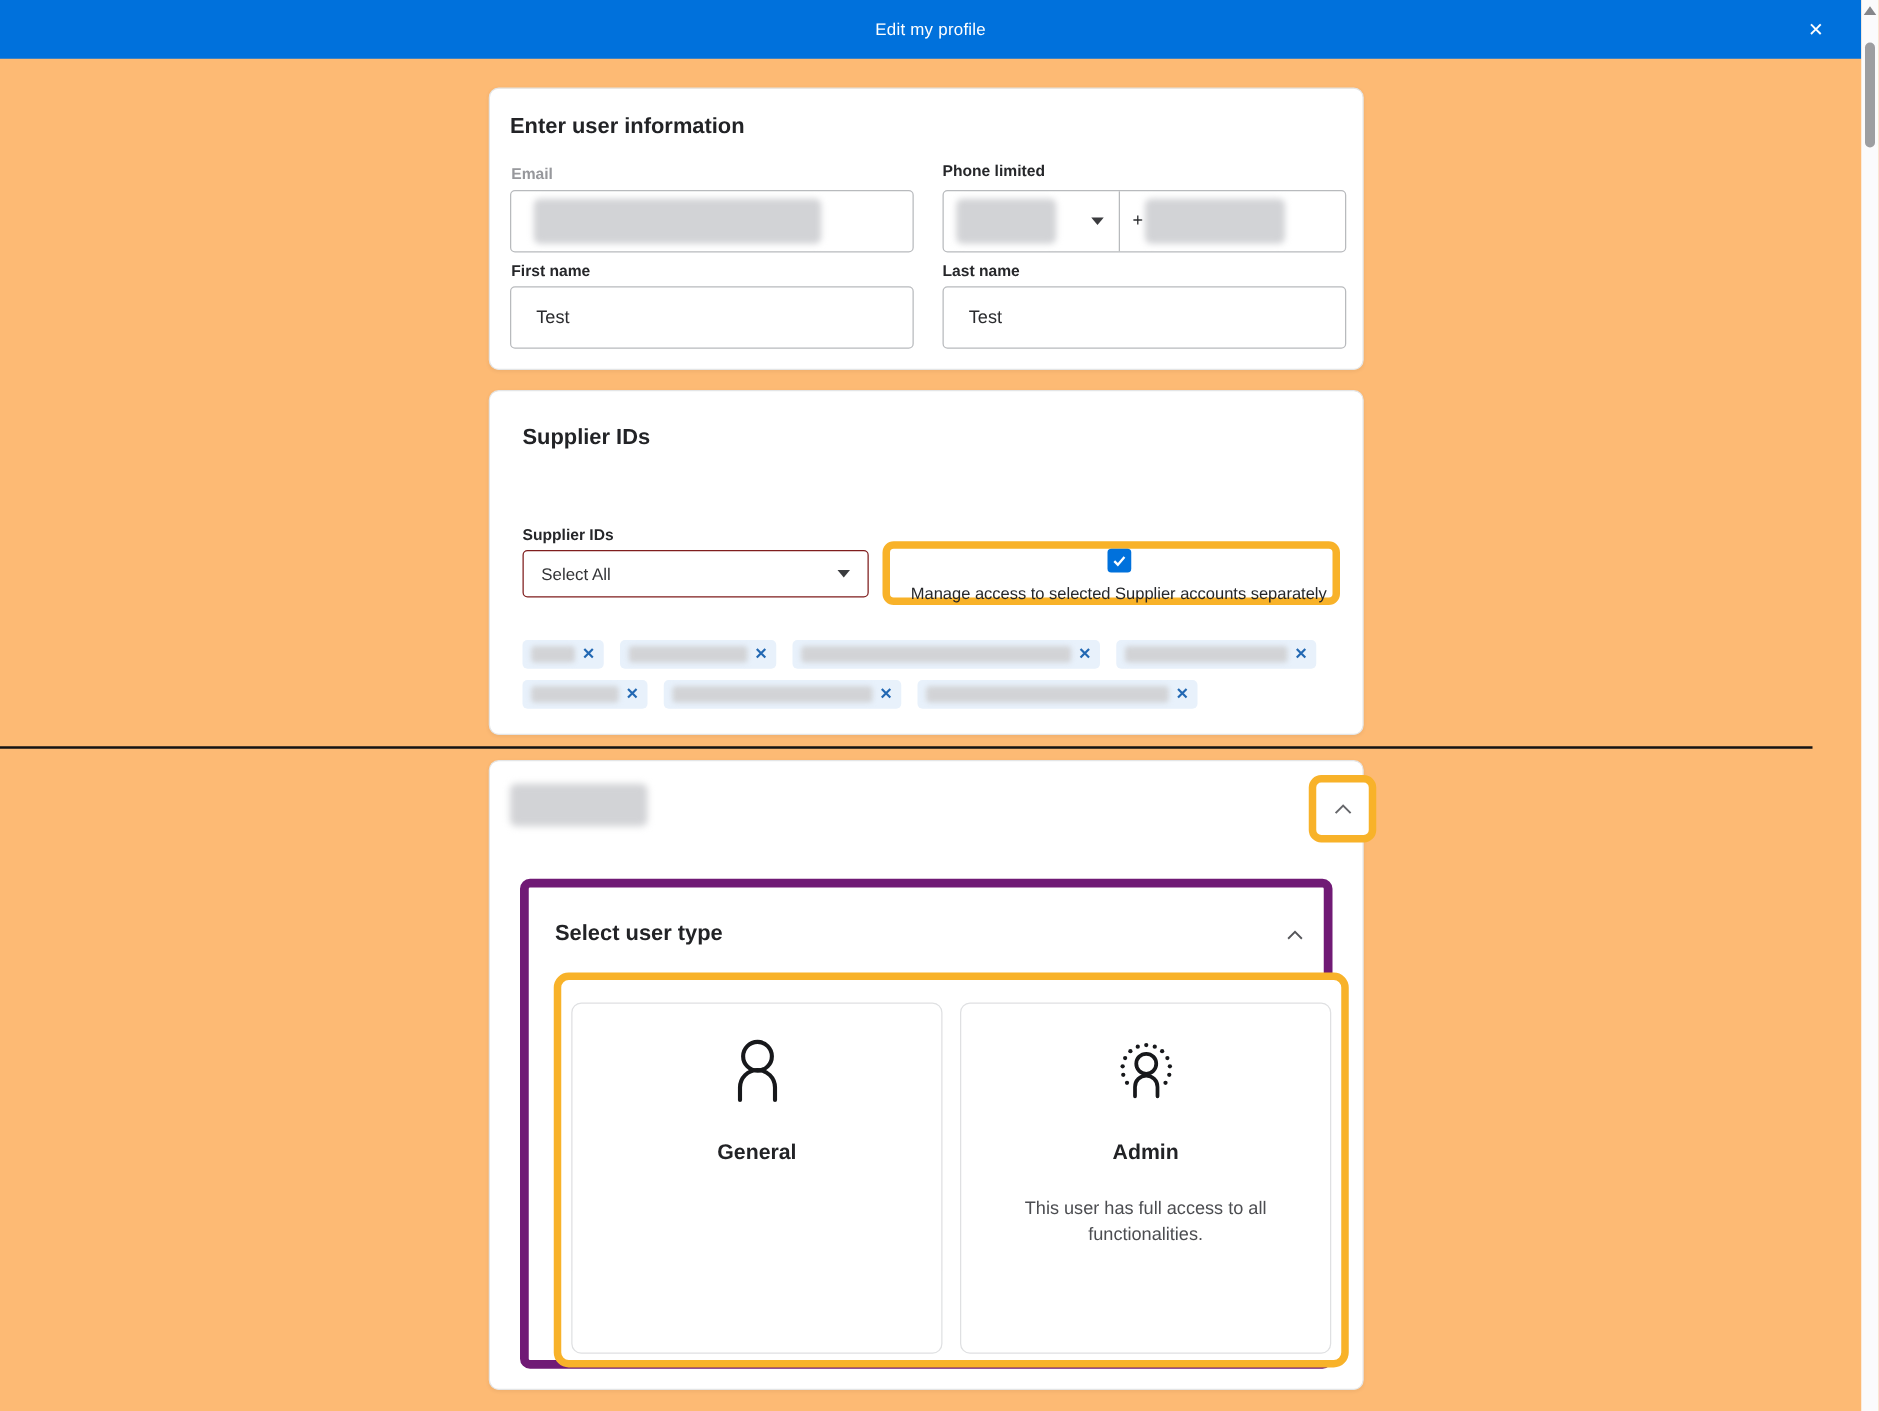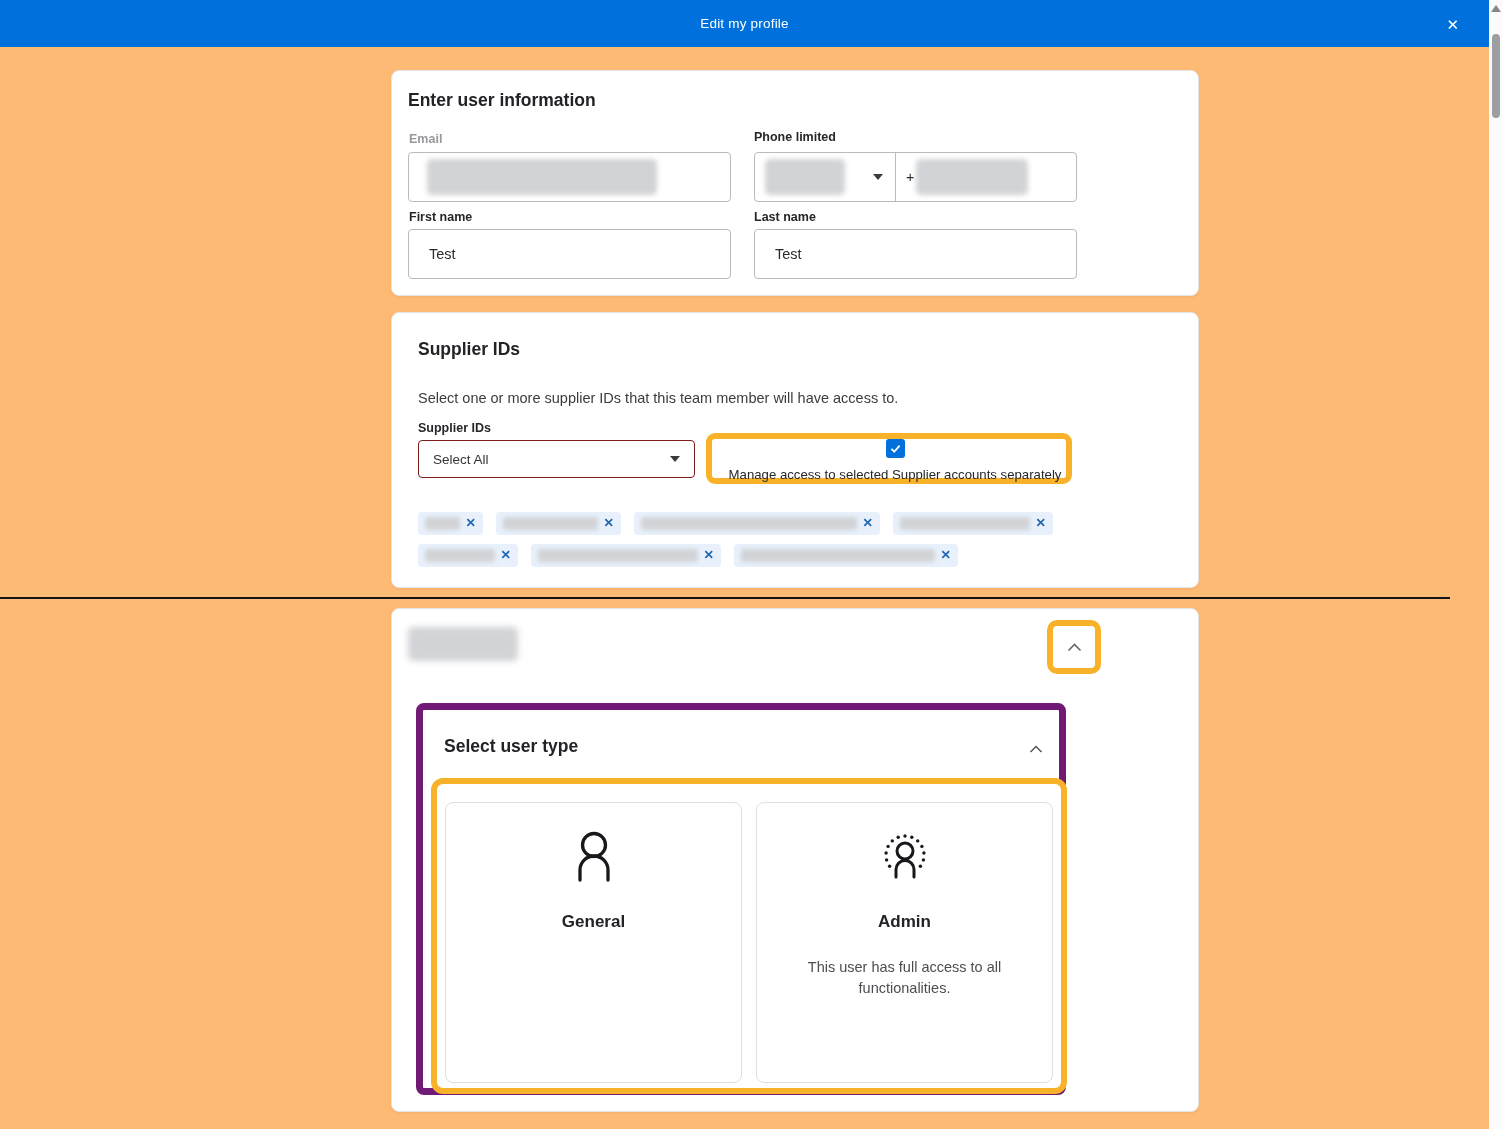--- a/index.html
+++ b/index.html
@@ -24,21 +24,21 @@
   .scrollbar { position:absolute; right:0; top:0; width:14px; height:1129px; background:#fbfbfc; }
   .scroll-up {
     position:absolute; top:5px; left:2px;
     width:0; height:0; border-left:5px solid transparent; border-right:5px solid transparent;
     border-bottom:7px solid #85868a;
   }
   .scroll-thumb { position:absolute; top:34px; left:3px; width:8px; height:84px; background:#9d9ea1; border-radius:4px; }
 
   
   .card {
-    position:absolute; left:391px; width:808px; background:#fff;
+    position:absolute; left:391px; width:700px; background:#fff;
     border:1px solid #e4e5e6; border-radius:8px; box-shadow:0 1px 3px rgba(0,0,0,.05);
   }
   #card-user-info { top:70px;  height:226px; }
   #card-supplier  { top:312px; height:276px; }
   #card-role      { top:608px; height:504px; }
 
   .card-heading { font-size:17.5px; font-weight:700; color:#222326; }
 
   .redact { background:#d2d3d6; border-radius:5px; filter:blur(2.5px); }
 
@@ -112,21 +112,21 @@
     display:flex; align-items:center; justify-content:center; cursor:pointer;
   }
   .inner-card {
     position:absolute; left:24px; top:94px; width:650px; height:392px;
     border:7px solid #701a75; border-radius:8px; background:#fff;
   }
   .inner-card .card-heading { position:absolute; left:21px; top:26px; }
   .inner-collapse { position:absolute; right:16px; top:30px; cursor:pointer; }
 
   .type-highlight {
-    position:absolute; left:8px; top:68px; width:636px; height:316px; border-radius:12px;
+    position:absolute; left:20px; top:68px; width:636px; height:316px; border-radius:12px;
     display:flex; padding:18px 8px 0 8px; gap:14px; justify-content:space-between;
   }
   .type-card {
     width:297px; height:281px; background:#fff; border:1px solid #dfe0e2; border-radius:8px;
     display:flex; flex-direction:column; align-items:center; padding-top:27px; cursor:pointer;
   }
   .type-label { margin-top:26px; font-size:17px; font-weight:700; color:#222326; }
   .type-desc  { margin-top:25px; width:240px; text-align:center; font-size:14.5px; line-height:20.5px; color:#4c4d51; }
 
   .divider { position:absolute; left:0; top:597px; width:1450px; height:2px; background:#141414; }
@@ -167,21 +167,20 @@
     </div>
 
     <div class="field-label lbl-last">Last name</div>
     <div class="input-box inp-last">
       <span>Test</span>
     </div>
   </div>
 
   <div class="card" id="card-supplier">
     <div class="card-heading">Supplier IDs</div>
-    <div class="supplier-desc">Select one or more supplier IDs that this team member will have access to.</div>
     <div class="field-label lbl-supplier">Supplier IDs</div>
 
     <div class="supplier-select">
       <span>Select All</span>
       <span class="caret-down"></span>
     </div>
 
     <div class="manage-box highlight-ring">
       <span class="checkbox">
         <svg width="13" height="13" viewBox="0 0 16 16">

